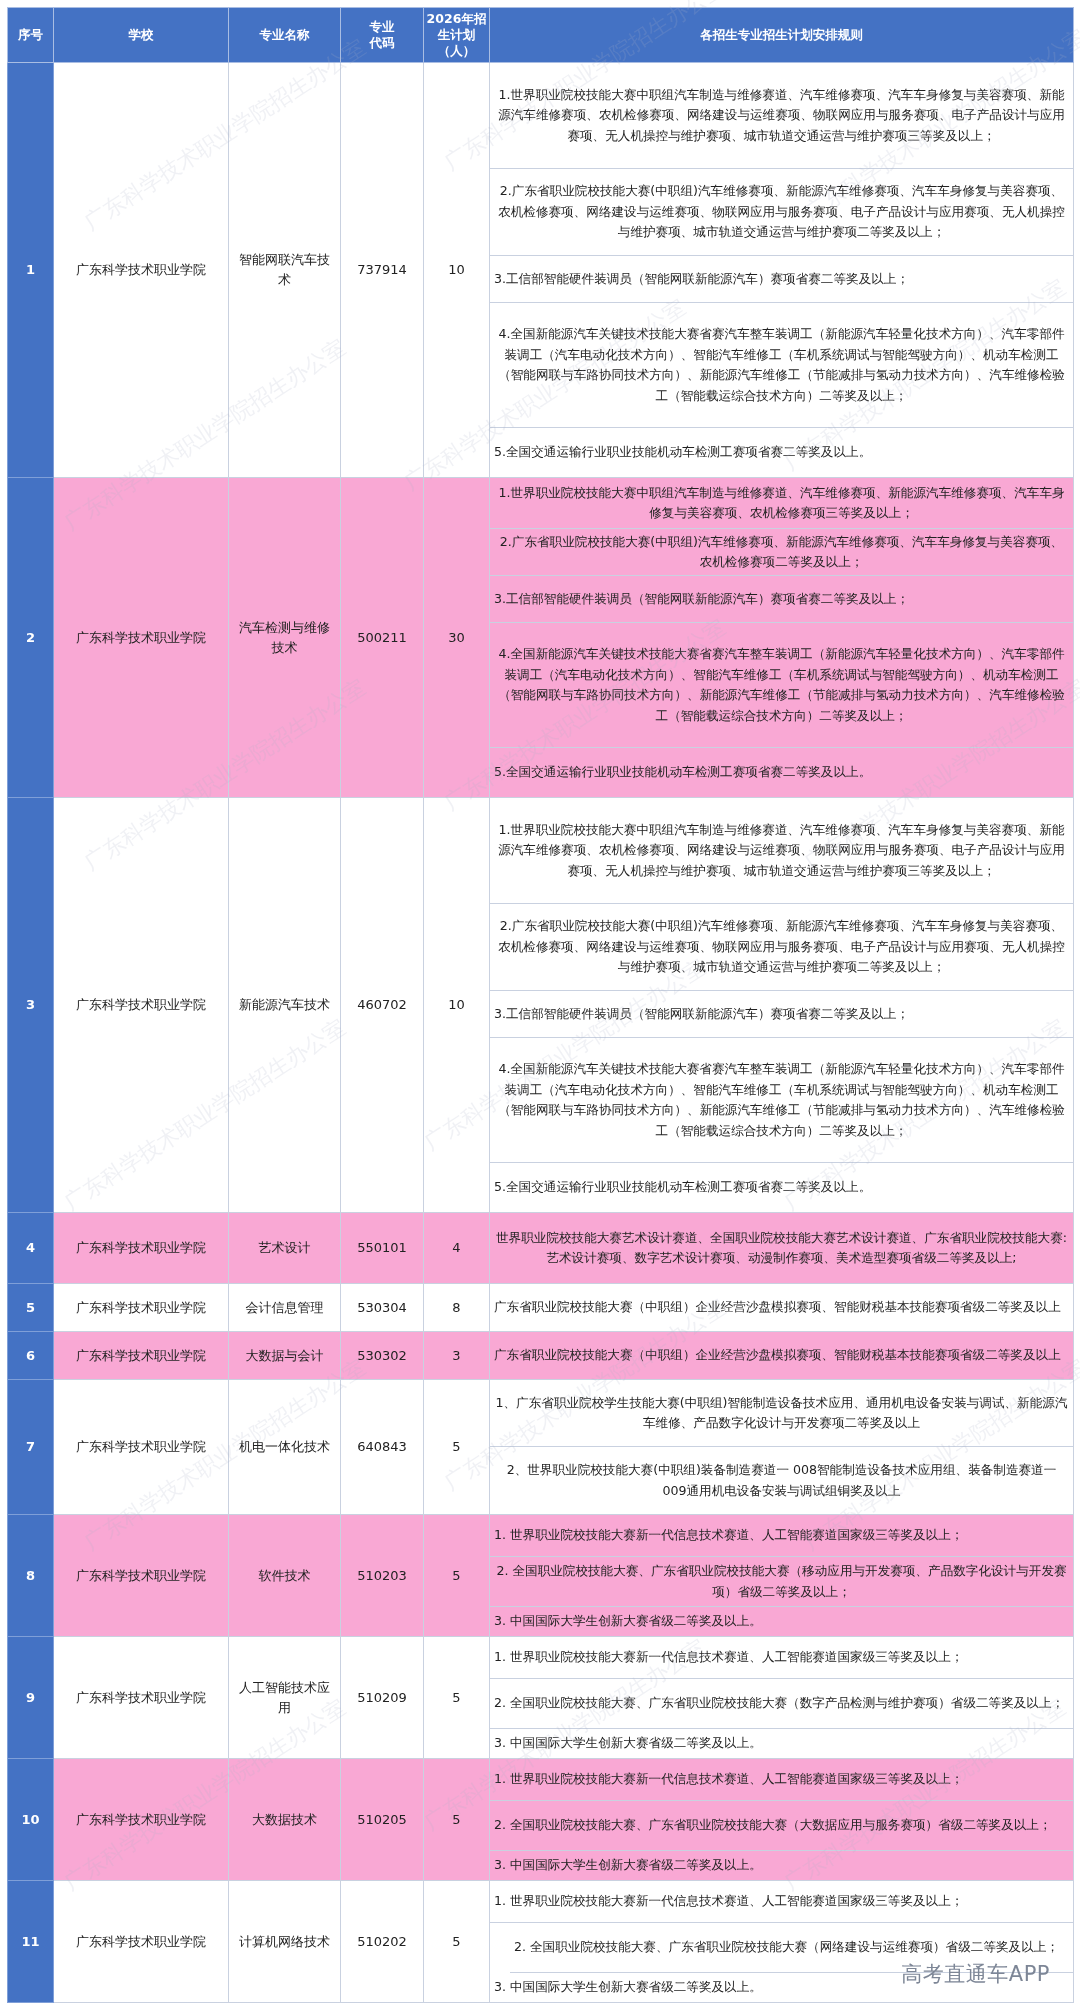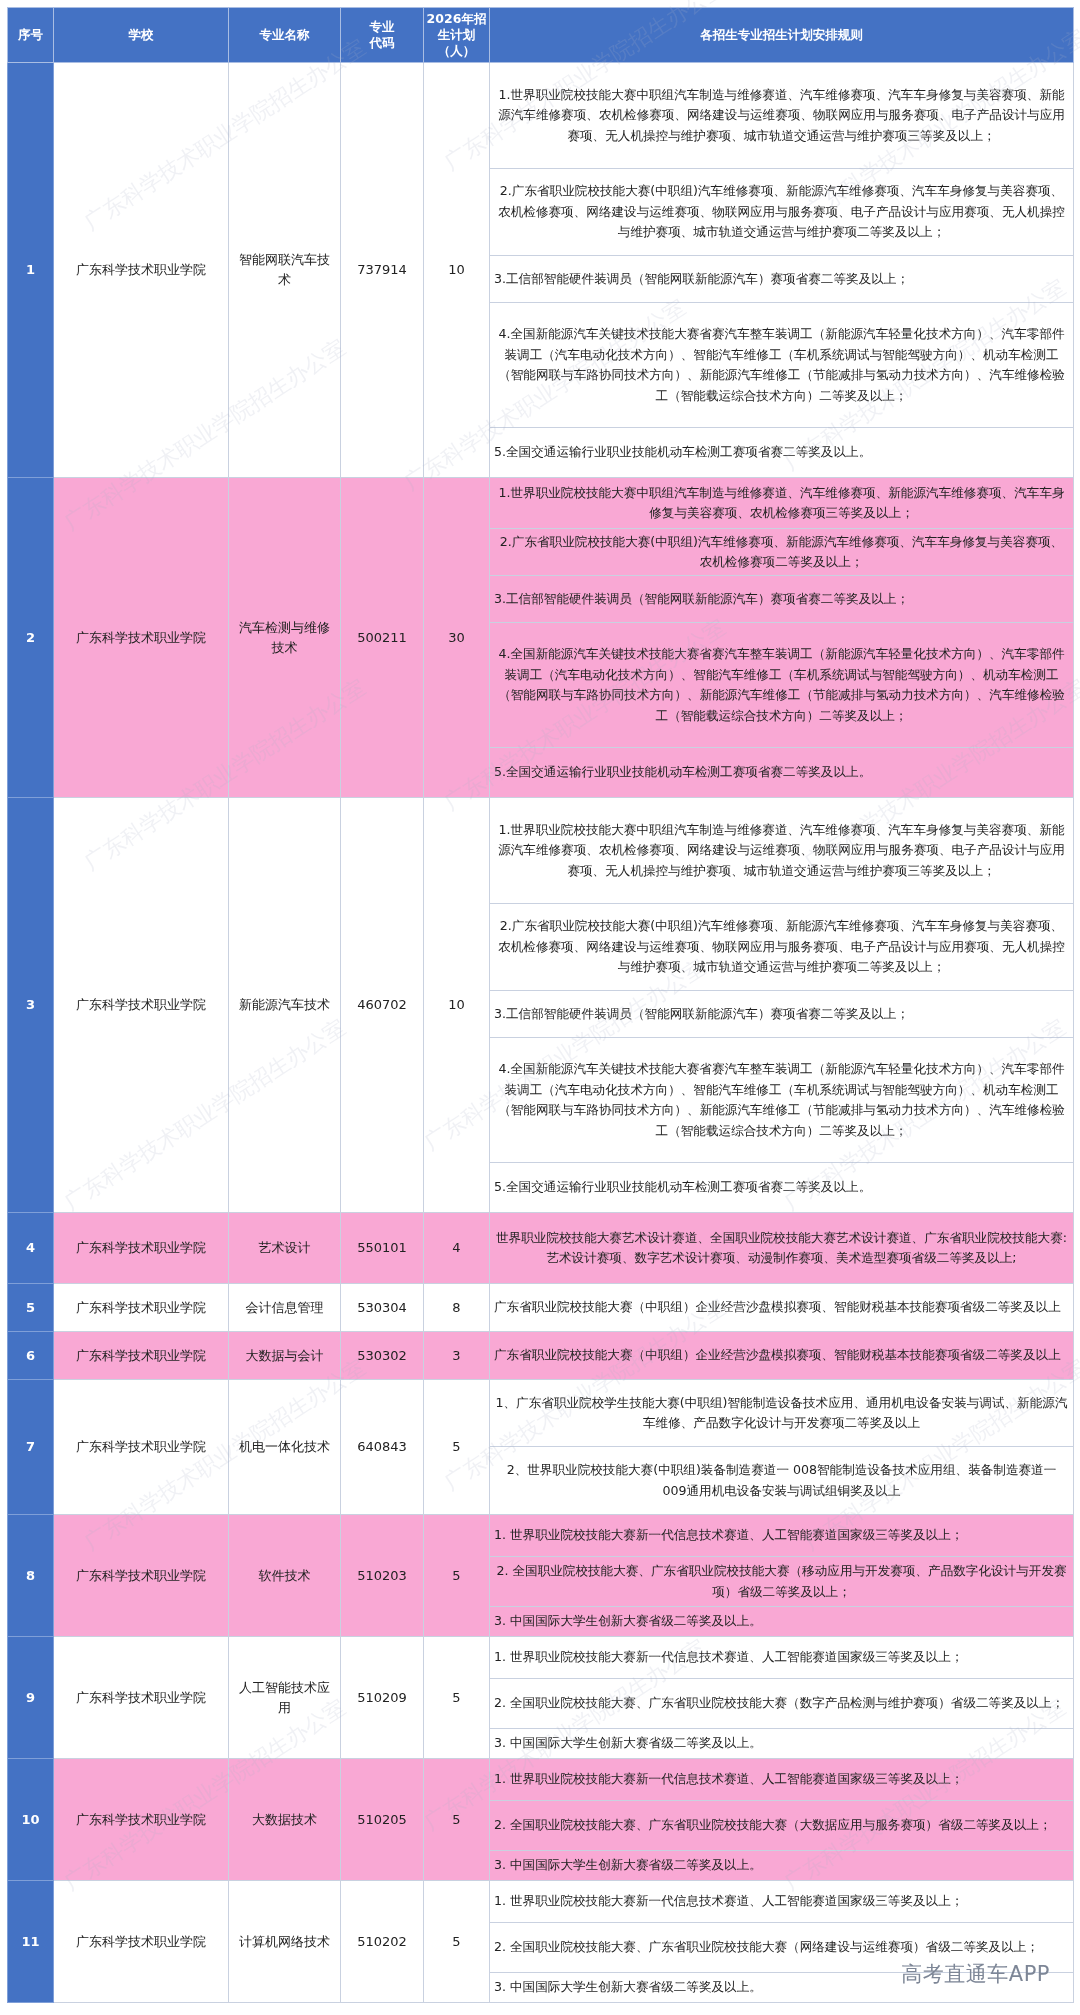--- a/index.html
+++ b/index.html
@@ -167,21 +167,21 @@
         </td>
       </tr>
       <tr class="plain">
         <td class="seq">11</td>
         <td>广东科学技术职业学院</td>
         <td>计算机网络技术</td>
         <td>510202</td>
         <td>5</td>
         <td class="rules">
           <div class="rule" style="height: 42px;">1. 世界职业院校技能大赛新一代信息技术赛道、人工智能赛道国家级三等奖及以上；</div>
-          <div class="rule" style="height: 50px;">2. 全国职业院校技能大赛、广东省职业院校技能大赛（网络建设与运维赛项）省级二等奖及以上；</div>
+          <div class="rule" style="height: 50px; margin-left: 20px;">2. 全国职业院校技能大赛、广东省职业院校技能大赛（网络建设与运维赛项）省级二等奖及以上；</div>
           <div class="rule" style="height: 29px;">3. 中国国际大学生创新大赛省级二等奖及以上。</div>
         </td>
       </tr>
     </tbody>
 </table>
 
 <div class="watermark-app">高考直通车APP</div>
 
 <div class="wm" style="left: 60px; top: 120px;">广东科学技术职业学院招生办公室</div>
 <div class="wm" style="left: 420px; top: 60px;">广东科学技术职业学院招生办公室</div>

